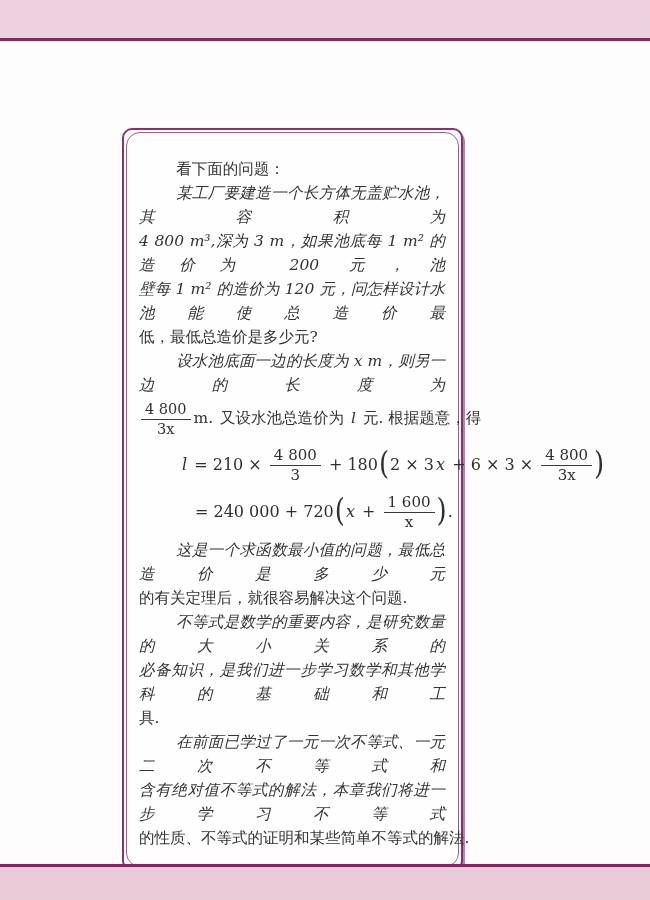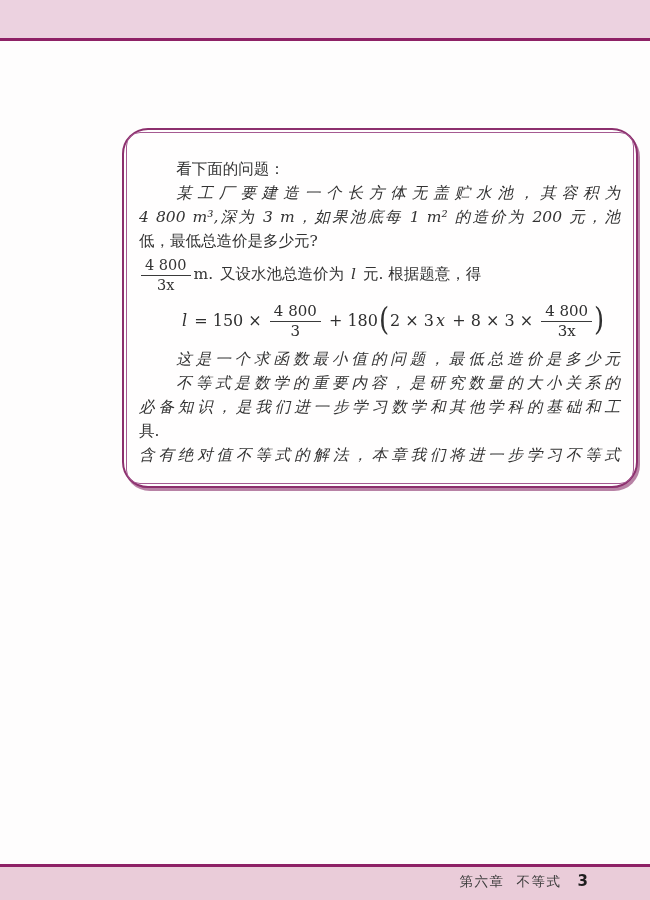--- a/index.html
+++ b/index.html
@@ -36,23 +36,23 @@
     font-family: "DejaVu Sans", "Liberation Sans", sans-serif;
   }
   .ft-section { margin-left: 12px; }
   .ft-page {
     margin-left: 16px;
     font-weight: bold; font-size: 15px; color: #1e1e1e;
     letter-spacing: 0;
   }
   
   .content-box {
-    position: absolute; left: 122px; top: 128px; width: 516px;
+    position: absolute; left: 122px; top: 128px; width: 341px;
     border: 2px solid #8c2f6d;
-    border-radius: 26px;
+    border-radius: 10px;
     box-shadow: 2px 3px 0 rgba(126, 30, 92, 0.55);
     background: #fffefe;
   }
   .box-inner {
     border: 1px solid #a65a92;
     border-radius: 14px;
     margin: 2px;
     padding: 24px 13px 16px 12px;
     color: #333333;
   }
@@ -114,45 +114,52 @@
 
   <div class="top-band"></div>
 
   <div class="content-box">
     <div class="box-inner">
 
       <p class="line ind">看下面的问题：</p>
 
       <p class="line ind jline">某工厂要建造一个长方体无盖贮水池，其容积为</p>
       <p class="line jline">4 800 m³,深为 3 m，如果池底每 1 m² 的造价为 200 元，池</p>
+      <p class="line jline">壁每 1 m² 的造价为 120 元，问怎样设计水池能使总造价最</p>
       <p class="line">低，最低总造价是多少元?</p>
 
+      <p class="line ind jline">设水池底面一边的长度为 x m，则另一边的长度为</p>
 
       <p class="line fracline"><span class="frac"><span class="fnum">4 800</span><span class="fden">3x</span></span><span class="seg">m.</span>
         <span class="seg">又设水池总造价为</span>
         <span class="mvar">l</span>
         <span class="seg">元. 根据题意，得</span></p>
 
       <div class="formula-block">
         <p class="fline"><span class="mvar">l</span>
-          <span class="seg">= 150 ×</span>
+          <span class="seg">= 210 ×</span>
           <span class="frac"><span class="fnum">4 800</span><span class="fden">3</span></span>
           <span class="seg">+ 180</span><span class="bigp">(</span><span class="seg">2 × 3</span><span class="mvar">x</span>
-          <span class="seg">+ 8 × 3 ×</span>
+          <span class="seg">+ 6 × 3 ×</span>
           <span class="frac"><span class="fnum">4 800</span><span class="fden">3x</span></span><span class="bigp">)</span></p>
 
+        <p class="fline fline2"><span class="seg">= 240 000 + 720</span><span class="bigp">(</span><span class="mvar">x</span>
+          <span class="seg">+</span>
+          <span class="frac"><span class="fnum">1 600</span><span class="fden">x</span></span><span class="bigp">)</span><span class="seg">.</span></p>
       </div>
 
       <p class="line ind jline">这是一个求函数最小值的问题，最低总造价是多少元</p>
+      <p class="line">的有关定理后，就很容易解决这个问题.</p>
 
       <p class="line ind jline">不等式是数学的重要内容，是研究数量的大小关系的</p>
       <p class="line jline">必备知识，是我们进一步学习数学和其他学科的基础和工</p>
       <p class="line">具.</p>
 
+      <p class="line ind jline">在前面已学过了一元一次不等式、一元二次不等式和</p>
       <p class="line jline">含有绝对值不等式的解法，本章我们将进一步学习不等式</p>
+      <p class="line">的性质、不等式的证明和某些简单不等式的解法.</p>
 
     </div>
   </div>
 
   <div class="bottom-band"></div>
-  <div class="footer-text"><span>第六章</span><span class="ft-section">不等式</span><span class="ft-page">3</span></div>
 
 </div>
 
 </body></html>

